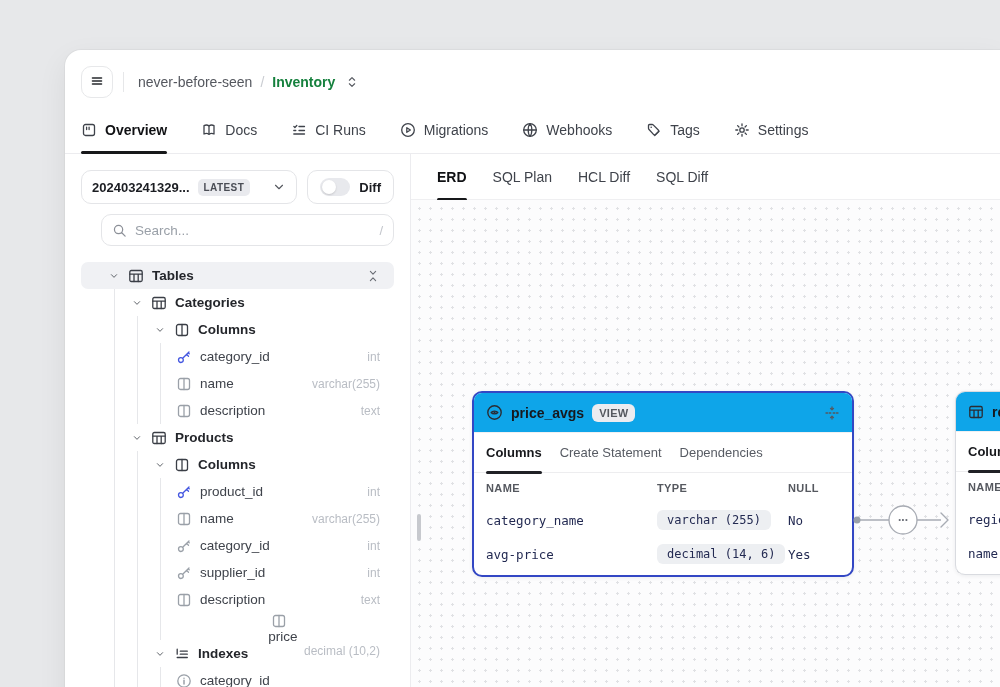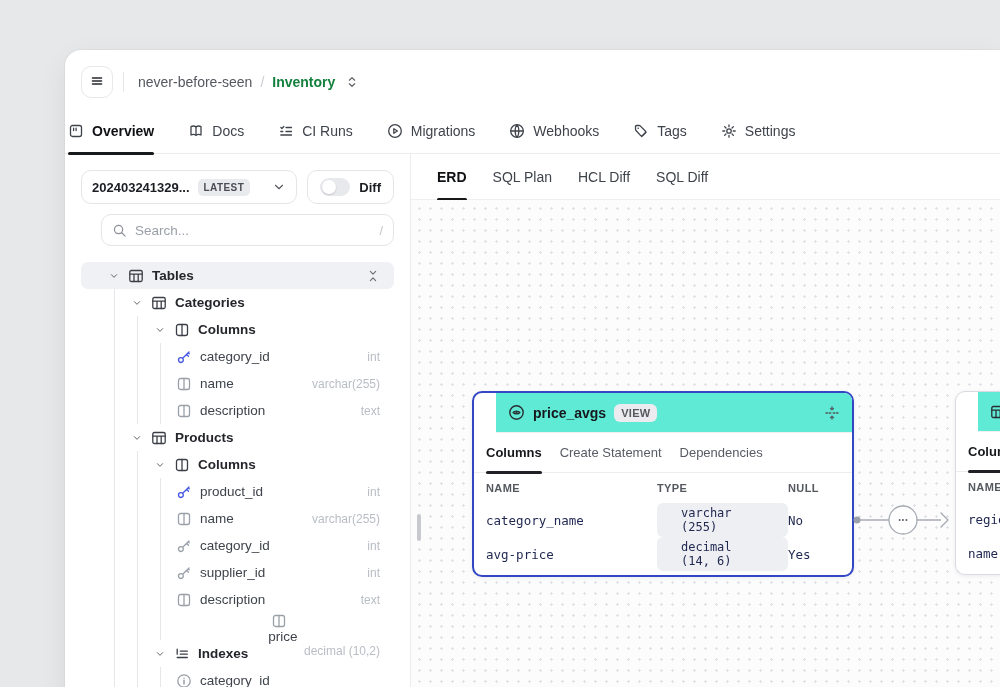--- a/index.html
+++ b/index.html
@@ -14,21 +14,21 @@
   .hdr-top { display:flex; align-items:center; padding:16px 16px 0 16px; height:48px; }
   .menu-btn { width:32px; height:32px; border:1px solid #e7e8ea; border-radius:10px;
     display:flex; align-items:center; justify-content:center; background:#fff; cursor:pointer; color:#26282d; }
   .hdr-sep { width:1px; height:20px; background:#e6e7e9; margin:0 14px 0 10px; }
   .crumb { display:flex; align-items:center; gap:8px; font-size:14px; }
   .crumb-project { color:#55585f; }
   .crumb-slash { color:#c9ccd1; }
   .crumb-current { font-weight:700; color:#15803d; }
   .crumb-caret { color:#55585f; display:flex; margin-left:2px; }
 
-  .app-tabs { display:flex; align-items:center; gap:34px; padding:0 3px; height:46px; margin-top:10px;
+  .app-tabs { display:flex; align-items:flex-end; gap:34px; padding:0 16px; height:46px; margin-top:10px;
     border-bottom:1px solid #ececef; }
   .app-tab { position:relative; height:46px; display:flex; align-items:center; gap:8px;
     font-size:14px; color:#3f434b; cursor:pointer; white-space:nowrap; }
   .app-tab .ticon { display:flex; color:#3f434b; }
   .app-tab.active { color:#101114; font-weight:700; }
   .app-tab.active .underline { position:absolute; left:0; right:0; bottom:-1px; height:3px;
     background:#17181a; border-radius:3px; }
 
   
   .content { display:flex; height:calc(100% - 105px); }
@@ -88,43 +88,43 @@
     background-size:11px 11px; background-position:3px 3px; }
 
   .resize-handle { position:absolute; left:6px; top:314px; width:4px; height:27px;
     background:#c7c9ce; border-radius:3px; cursor:col-resize; }
 
   .erd-card { position:absolute; background:#fff; border-radius:10px;
     box-shadow:0 1px 4px rgba(20,22,40,.07); overflow:hidden; }
   .card-a { left:61px; top:191px; width:382px; border:2px solid #3347c4; }
   .card-b { left:544px; top:191px; width:250px; border:1px solid #d9dbe0; }
 
-  .card-head { height:40px; background:#5eead4; border-bottom:1px solid #f0f0f2;
-    display:flex; align-items:center; padding:0 12px; gap:8px;margin-left:22px; }
+  .card-head { height:40px; background:#0ea5e9; border-bottom:1px solid #f0f0f2;
+    display:flex; align-items:center; padding:0 12px; gap:8px; }
   .card-head .hicon { display:flex; color:#2a2c33; }
   .card-title { font-size:14px; font-weight:700; color:#17181d; }
   .card-badge { background:#ececf0; color:#55585f; font-size:11px; font-weight:600;
     padding:3px 7px; border-radius:6px; letter-spacing:.3px; }
   .fold-btn { margin-left:auto; color:#55585f; display:flex; cursor:pointer; }
 
   .card-tabs { height:40px; display:flex; align-items:center; gap:18px; padding:0 12px;
     border-bottom:1px solid #ededef; background:#fff; }
   .card-tab { position:relative; height:40px; display:flex; align-items:center;
     font-size:13px; color:#575b63; cursor:pointer; white-space:nowrap; }
   .card-tab.active { color:#17181c; font-weight:700; }
   .card-tab.active .underline { position:absolute; left:0; right:0; bottom:-1px; height:2.5px;
     background:#202126; border-radius:2px; }
 
   .card-thead { display:grid; grid-template-columns:171px 131px 1fr; padding:0 12px; height:30px;
     align-items:center; }
   .card-thead span { font-size:11px; font-weight:600; color:#55585f; letter-spacing:.4px; }
   .card-trow { display:grid; grid-template-columns:171px 131px 1fr; padding:0 12px; height:34px;
     align-items:center; }
   .mono { font-family:"DejaVu Sans Mono", monospace; font-size:12.5px; color:#232a52; }
-  .type-pill { display:inline-block; background:#edeff2; border-radius:6px; padding:3px 24px;
+  .type-pill { display:inline-block; background:#edeff2; border-radius:6px; padding:3px 10px;
     font-family:"DejaVu Sans Mono", monospace; font-size:12px; color:#232a52; }
   .card-body-pad { padding-bottom:4px; }
 
   .edge-svg { position:absolute; left:435px; top:298px; width:112px; height:44px; overflow:visible; }
   .edge-glyph { font-family:"Liberation Sans", sans-serif; font-size:12px; fill:#6a6e76; font-weight:700; }
 </style>
 </head>
 <body>
 
 <div class="window">

